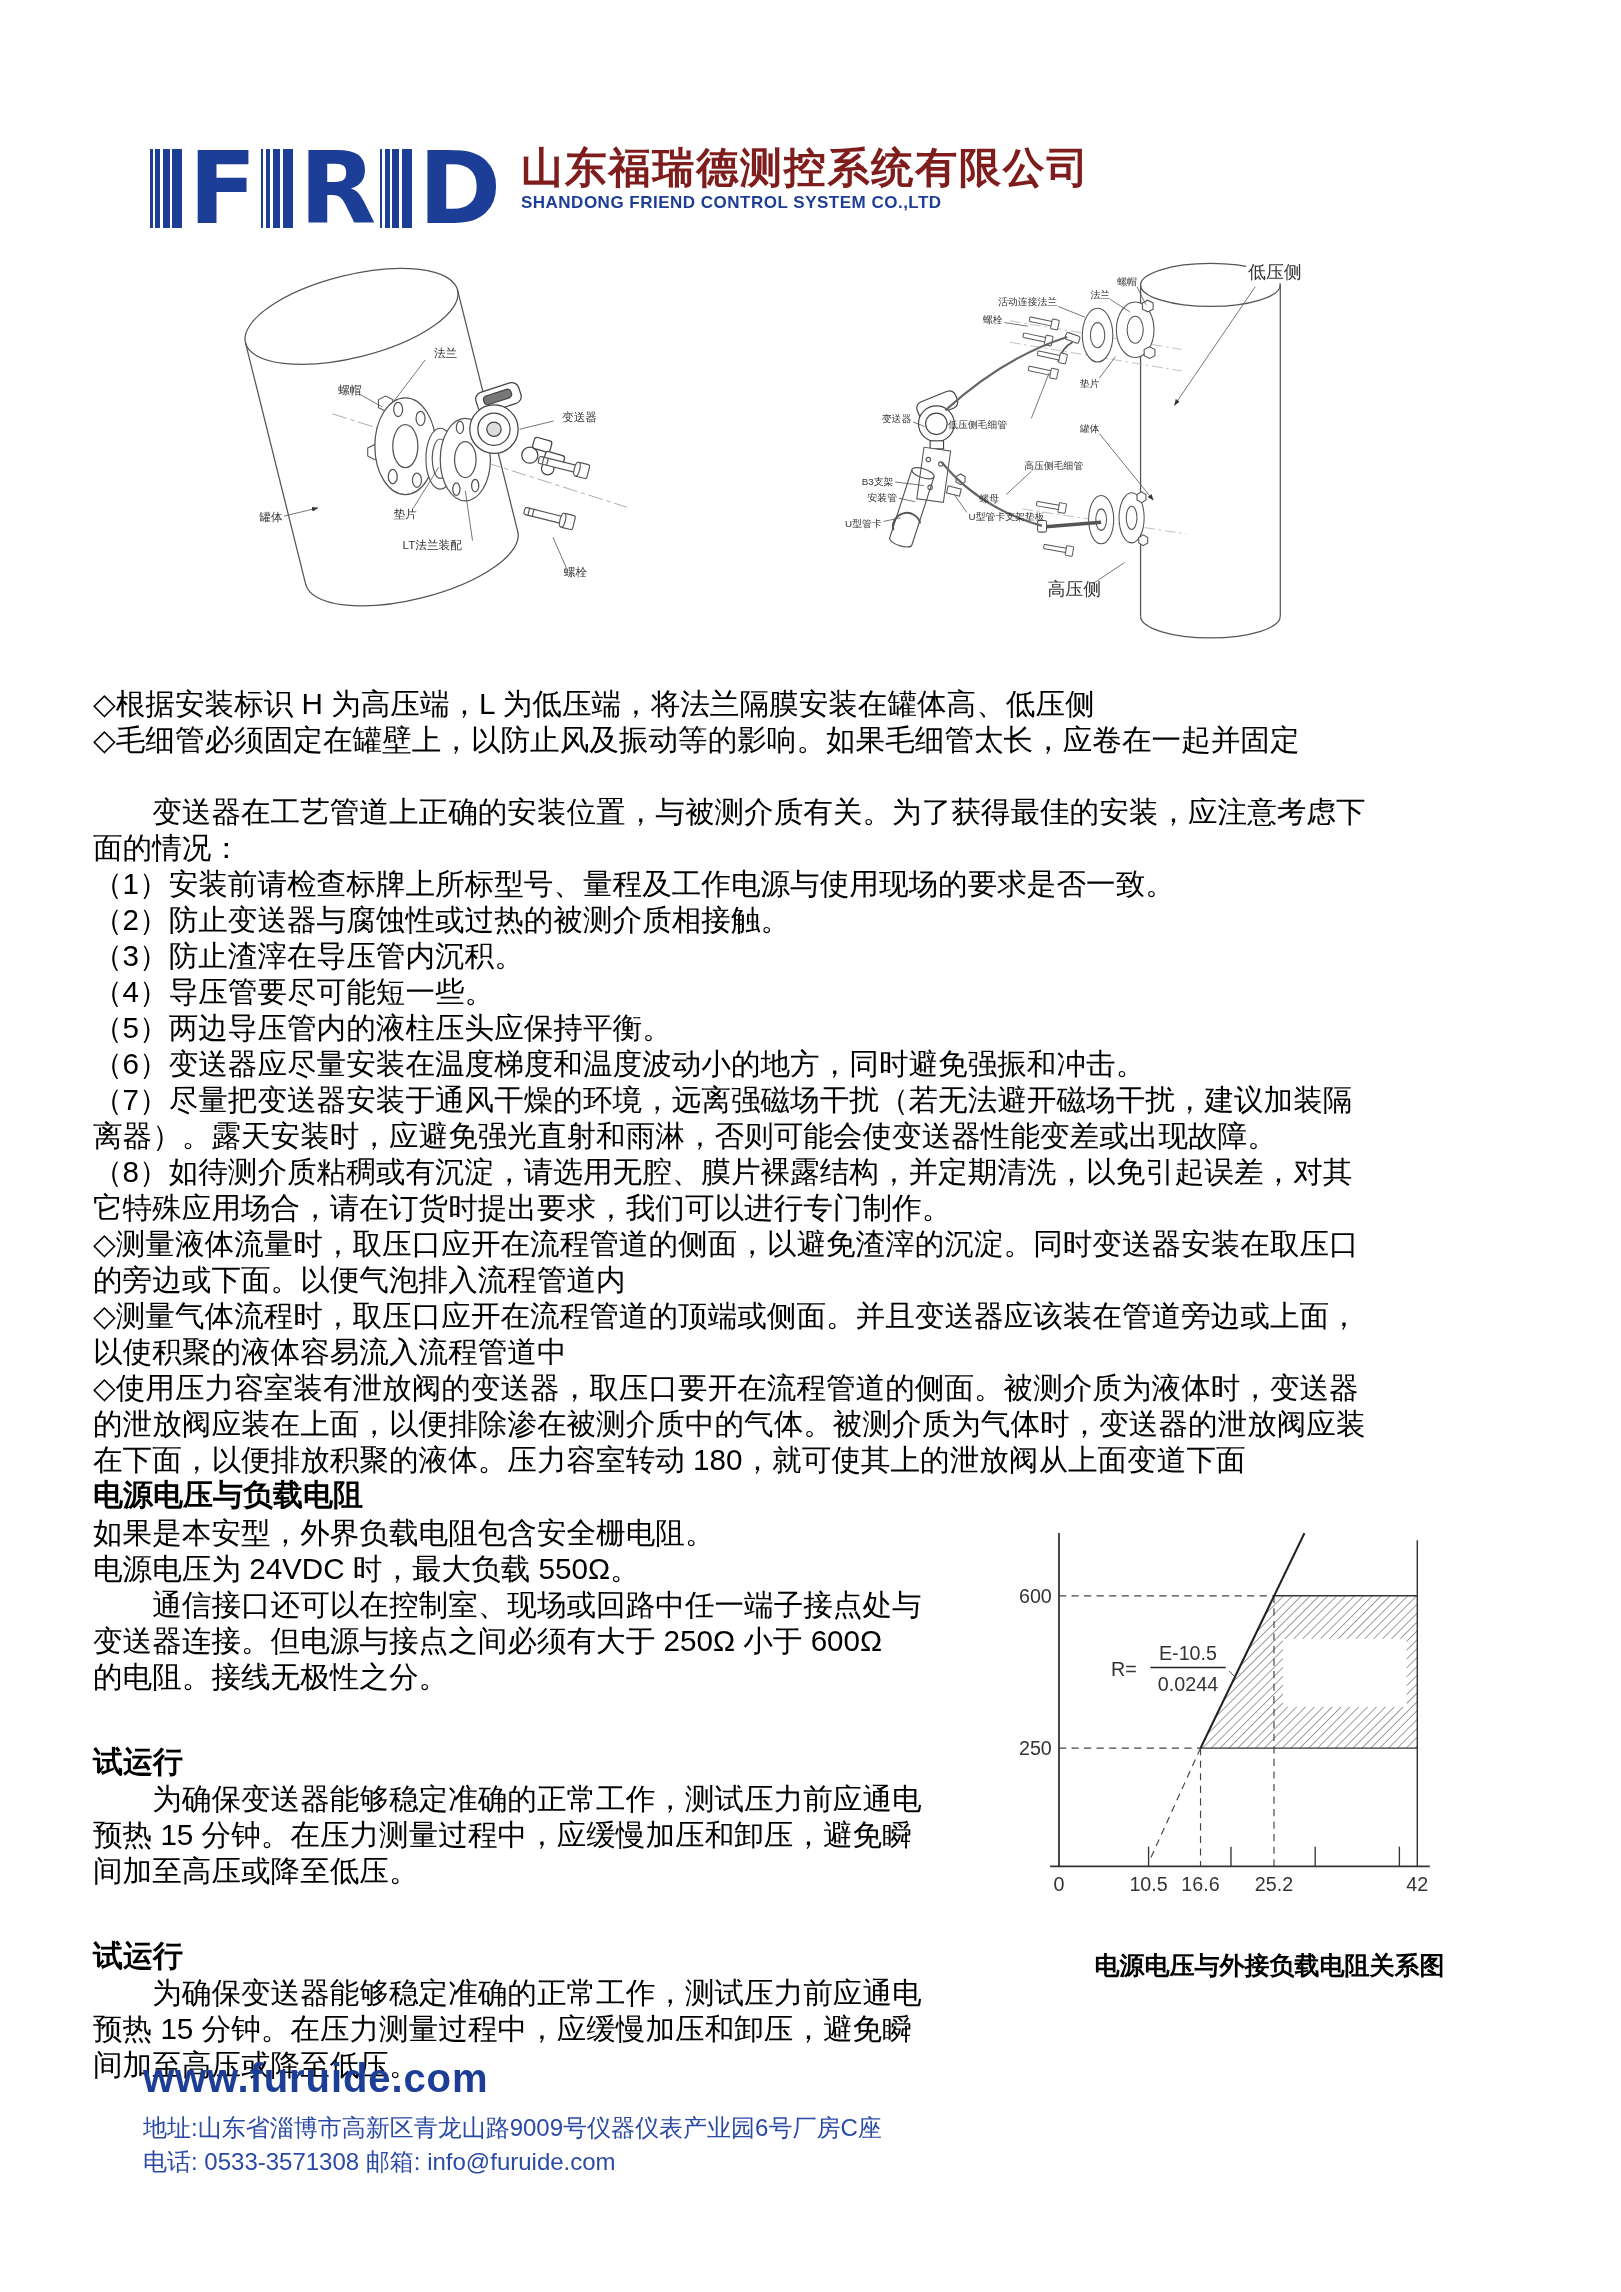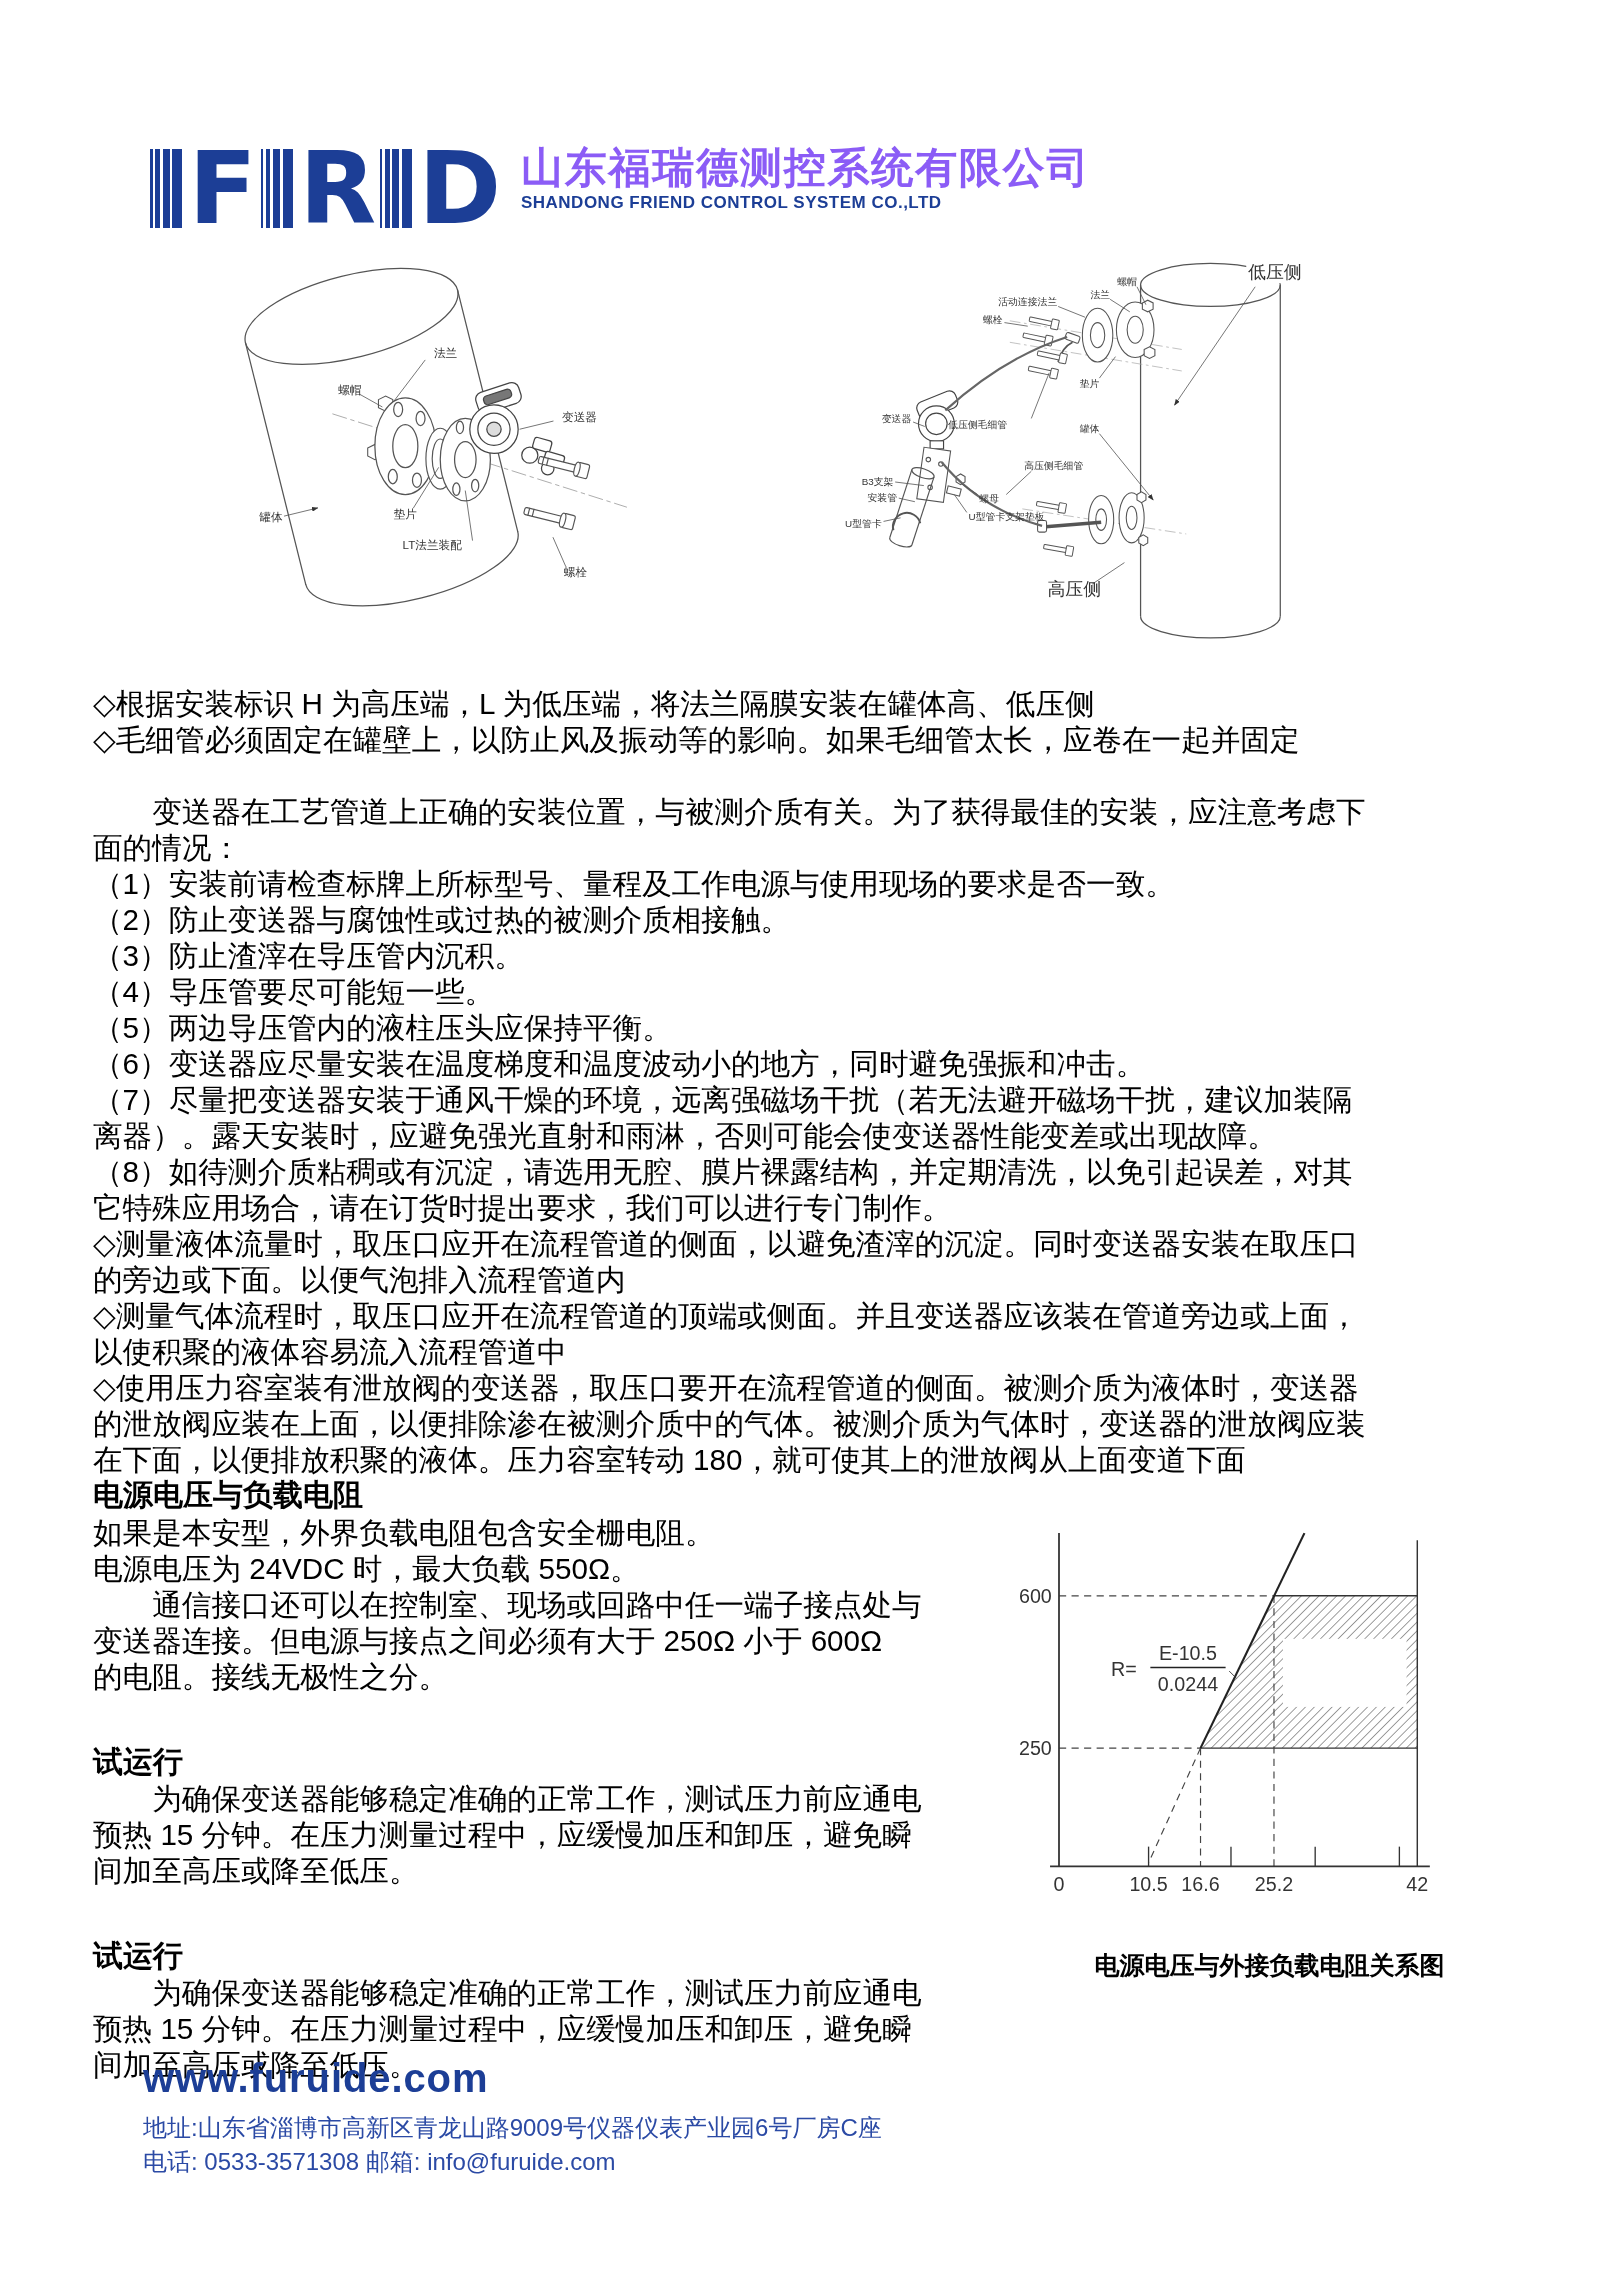--- a/index.html
+++ b/index.html
@@ -12,21 +12,21 @@
   .lg-letter-group{display:flex;align-items:flex-end;margin-right:5.4px;}
   .lg-bars{display:flex;align-items:flex-end;margin-right:3.6px;height:79px;}
   .lg-bars i{display:block;background:#1c3e96;height:79px;margin-right:2.7px;}
   .lg-bars i:nth-child(1){width:2.7px;}
   .lg-bars i:nth-child(2){width:4.5px;}
   .lg-bars i:nth-child(3){width:7.2px;}
   .lg-bars i:nth-child(4){width:9.9px;}
   .lg-letter{font-family:"DejaVu Sans",sans-serif;font-weight:bold;color:#1c3e96;
              font-size:100px;line-height:79px;letter-spacing:-1.8px;}
   .lg-names{margin-left:16px;padding-top:1.8px;}
-  .lg-cn{font-size:42px;font-weight:bold;color:#8b5cf6;letter-spacing:1.8px;line-height:47px;}
+  .lg-cn{font-size:42px;font-weight:bold;color:#7f1d1d;letter-spacing:1.8px;line-height:47px;}
   .lg-en{font-size:17px;font-weight:bold;color:#1c3e96;letter-spacing:0.5px;margin-top:2.7px;}
   
   #body-text{left:93px;top:686px;width:1469px;}
   .bline{height:36px;line-height:36px;font-size:29.6px;white-space:nowrap;}
   
   #power-col{left:93px;top:1474px;width:931px;}
   .sec-head{height:41px;line-height:41px;font-size:30px;font-weight:bold;white-space:nowrap;}
   .sec-head.small{height:38px;line-height:38px;margin-top:48px;}
   
   #chart-wrap{left:1016px;top:1517px;width:507px;}

